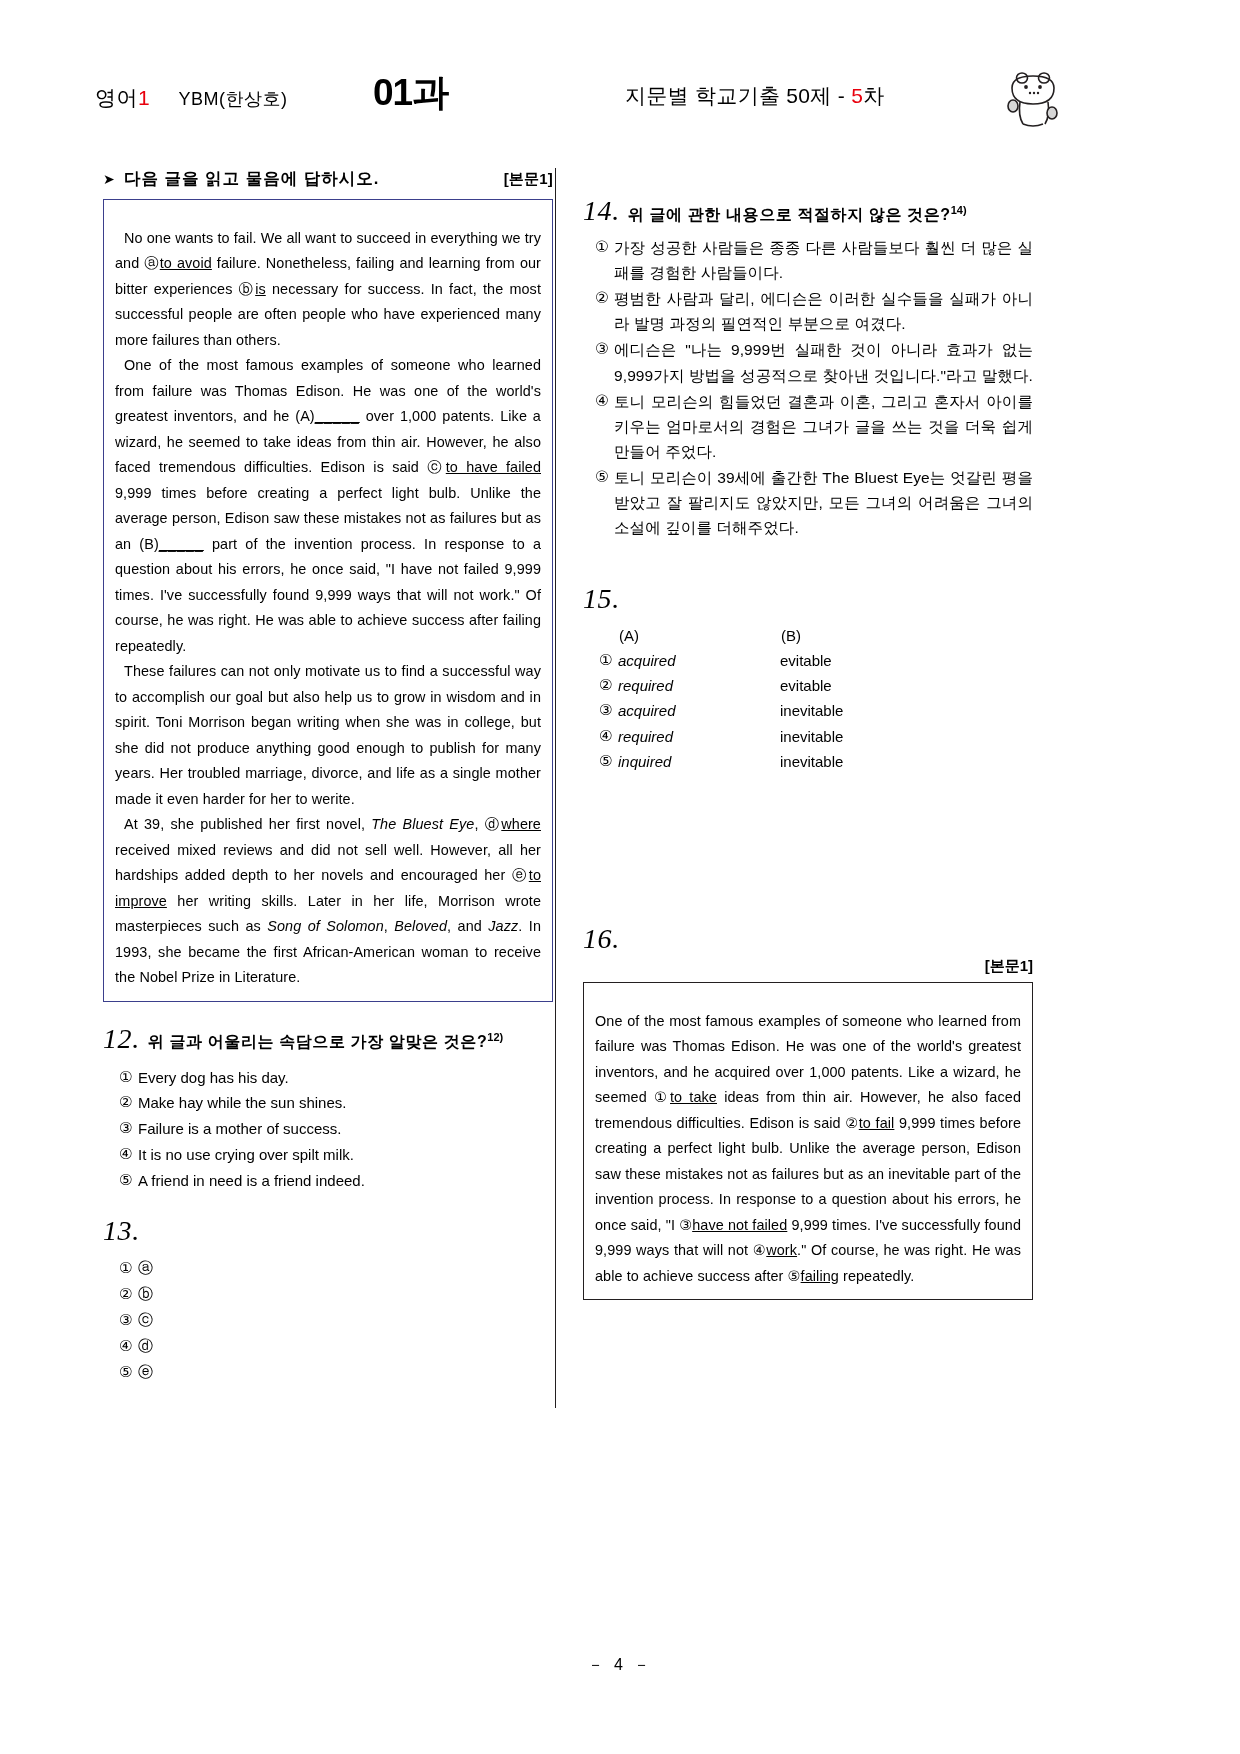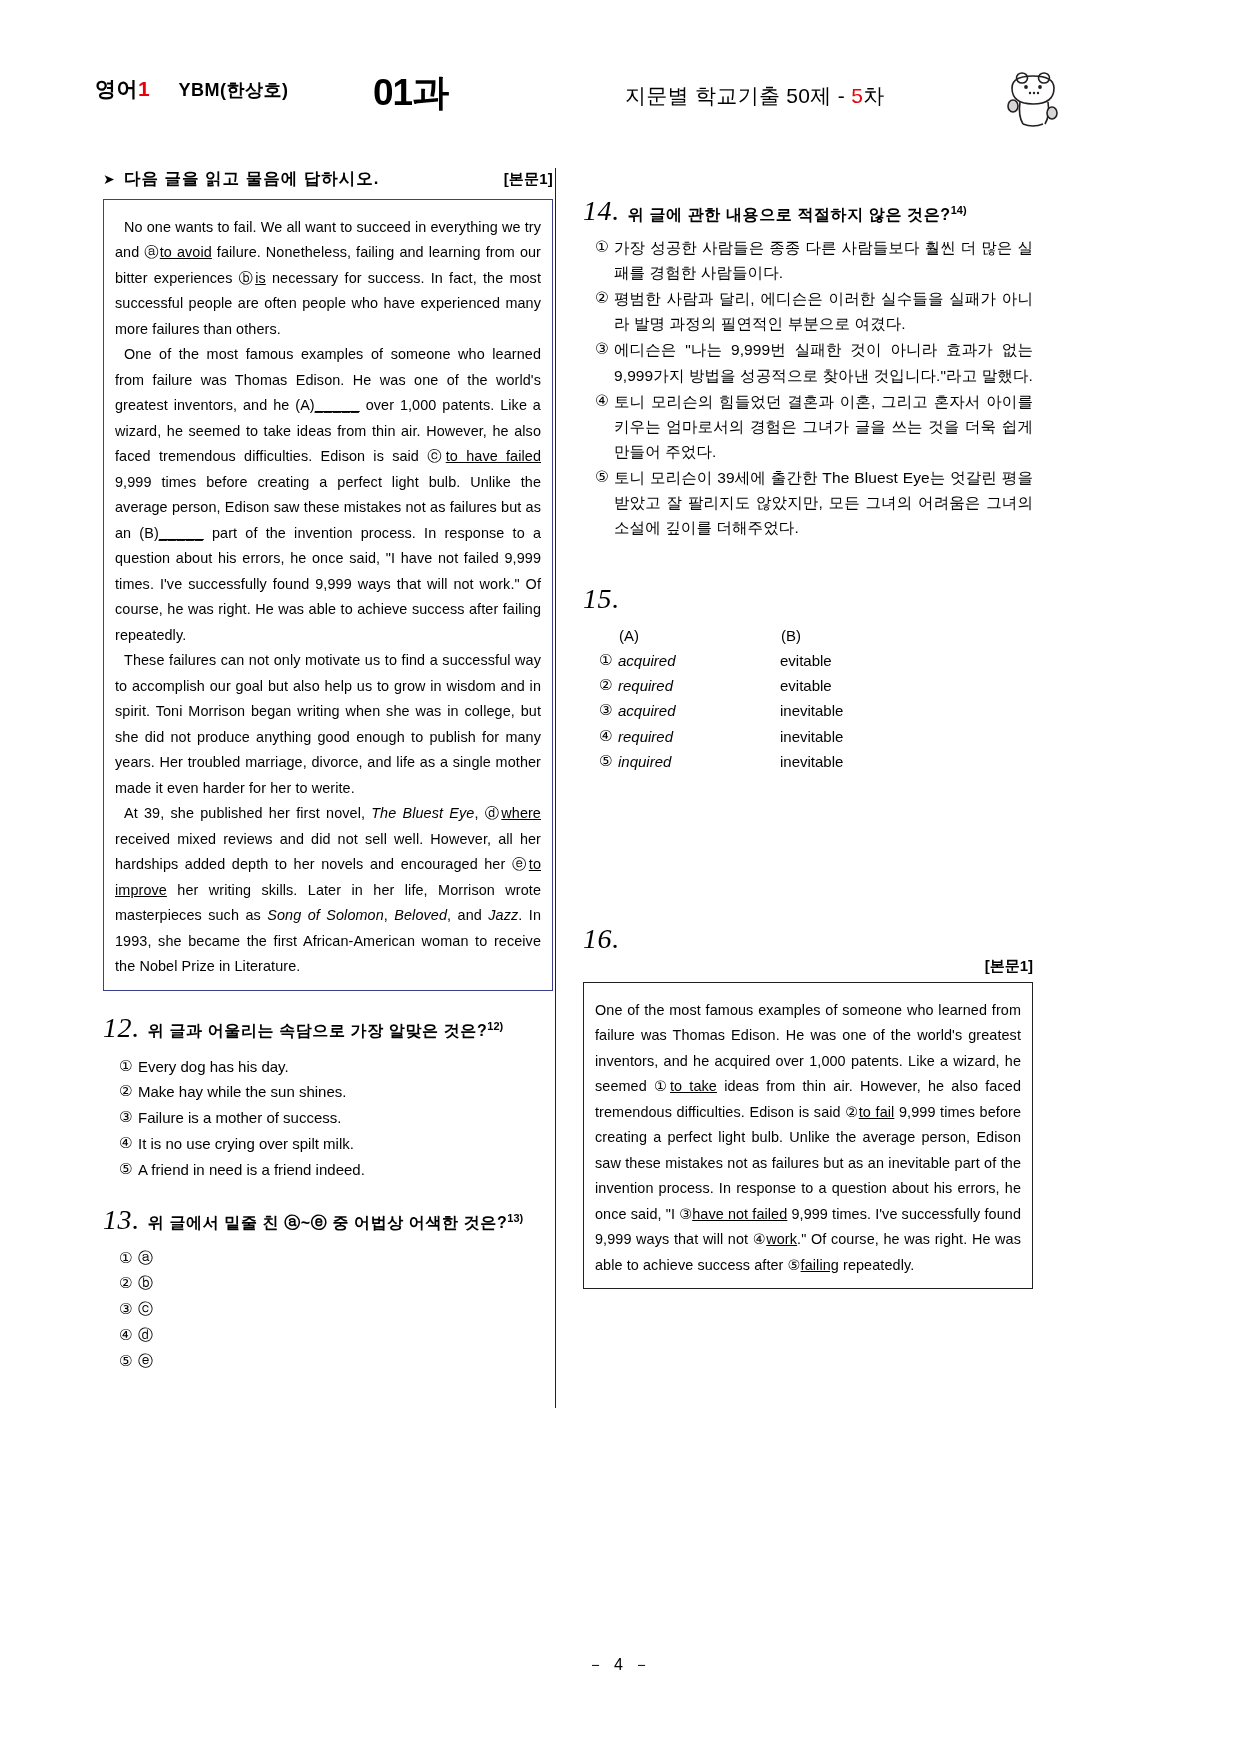--- a/index.html
+++ b/index.html
@@ -13,22 +13,22 @@
     position: relative;
     overflow: hidden;
   }
 
   
   .header {
     position: absolute;
     left: 95px; top: 68px; width: 1055px; height: 62px;
   }
   .hdr-left {
-    position: absolute; left: 0; top: 7px;
-    font-size: 21px; font-weight: bold; letter-spacing: .5px;
+    position: absolute; left: 0; top: 16px;
+    font-size: 21px; font-weight: normal; letter-spacing: .5px;
     white-space: nowrap;
   }
   .hdr-left .sub { font-size: 18px; }
   .hdr-red { color: #e8000d; }
   .hdr-lesson {
     position: absolute; left: 278px; top: 0px;
     font-size: 37px; font-weight: bold; letter-spacing: -1px;
   }
   .hdr-right {
     position: absolute; left: 530px; top: 14px;
@@ -59,21 +59,21 @@
     margin-bottom: 9px;
     letter-spacing: .2px;
   }
   .directive .arrow { margin-right: 9px; font-size: 14px; }
   .directive .dtext { flex: 1; letter-spacing: 1px; }
   .directive .dtag { font-size: 15px; font-weight: bold; }
 
   
   .passage {
     border: 1px solid #3b3f8c;
-    padding: 15px 11px 10px 11px;
+    padding: 26px 11px 10px 11px;
     font-size: 14.4px;
     line-height: 1.77;
     text-align: justify;
     text-justify: inter-word;
     letter-spacing: .1px;
   }
   .passage.plain { border-color: #231f20; }
   .passage p { margin: 0; text-indent: 9px; }
   .u  { text-decoration: underline; }
   .it { font-style: italic; }
@@ -201,21 +201,20 @@
       <div class="opt">
           <span class="mark">⑤</span>
           <span class="otext">A friend in need is a friend indeed.</span>
         </div>
     </div>
   </div>
 
   <div class="q">
     <div class="q-head">
       <span class="q-num">13.</span>
-      <span class="q-title"><span>위 글에서 밑줄 친 ⓐ~ⓔ 중 어법상 어색한 것은?</span><span class="sup">13)</span></span>
     </div>
     <div class="opts">
       <div class="opt">
           <span class="mark">①</span>
           <span class="otext circ">ⓐ</span>
         </div>
       <div class="opt">
           <span class="mark">②</span>
           <span class="otext circ">ⓑ</span>
         </div>

